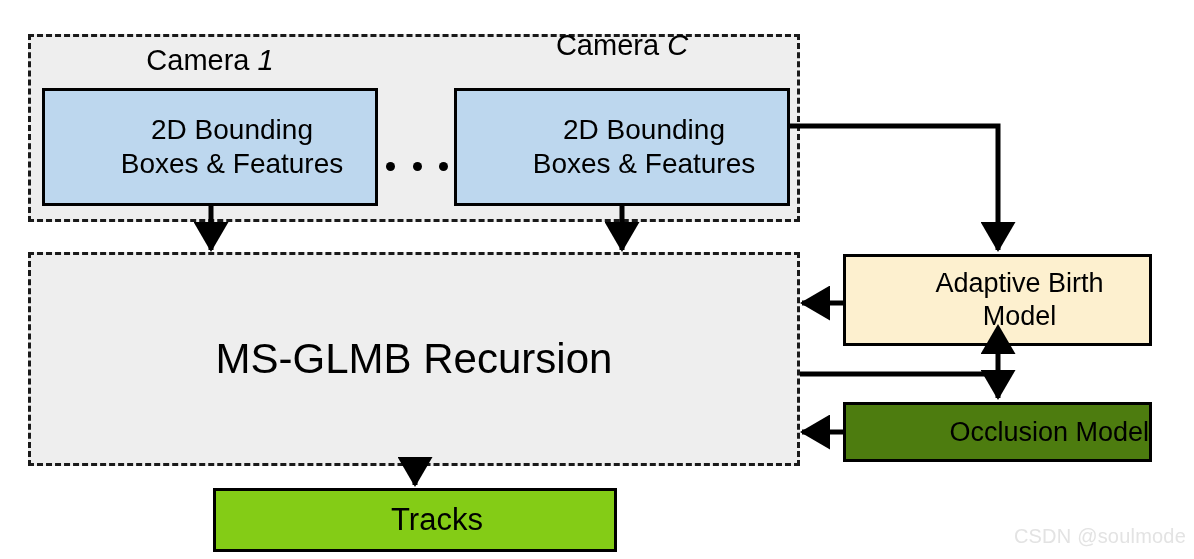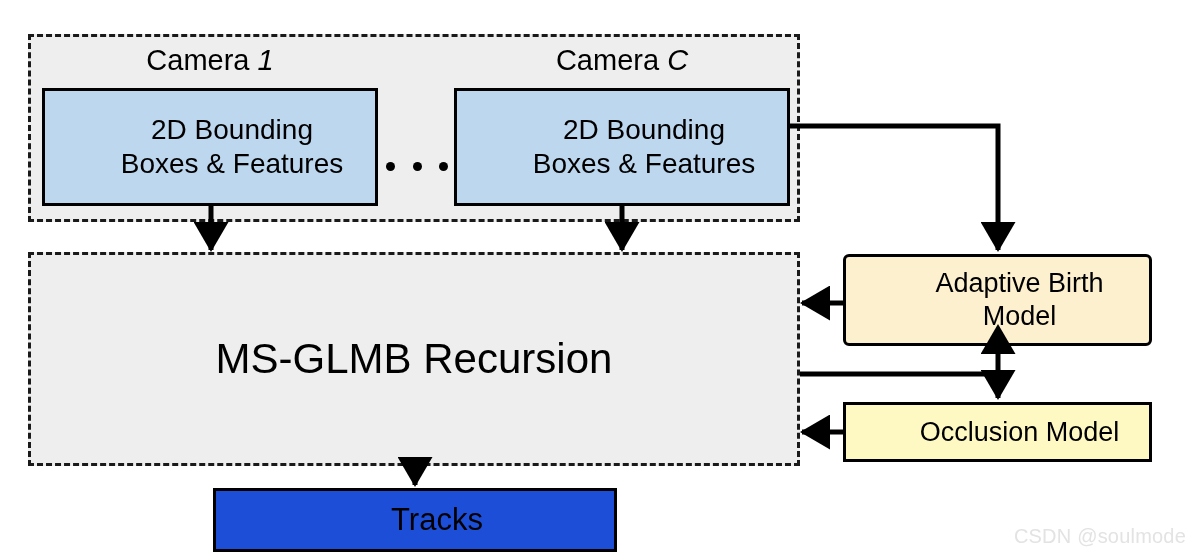--- a/index.html
+++ b/index.html
@@ -48,42 +48,42 @@
   }
   .group-caption .ital {
     font-style: italic;
   }
 
   
   #cam-group      { left: 28px;  top: 20px;  width: 772px; height: 188px; }
   #engine-group   { left: 28px;  top: 238px; width: 772px; height: 214px; }
 
   #cam1-caption   { left: 42px;  top: 30px;  width: 336px; }
-  #camC-caption   { left: 454px; top: 30px;  width: 336px; }
+  #camC-caption   { left: 454px; top: 15px;  width: 336px; }
 
   #cam1-box       { left: 42px;  top: 74px;  width: 336px; height: 118px;
                     background: #bdd7ee; font-size: 28px; }
   #camC-box       { left: 454px; top: 74px;  width: 336px; height: 118px;
                     background: #bdd7ee; font-size: 28px; }
 
   #engine-label {
     position: absolute;
     left: 28px;
     top: 238px;
     width: 772px;
     height: 214px;
     display: flex;
     align-items: center;
     justify-content: center;
     font-size: 42px;
     white-space: nowrap;
   }
 
   #birth-box      { left: 843px; top: 240px; width: 309px; height: 92px;
-                    background: #fdf0cf; font-size: 27px; border-radius: 6px; }
+                    background: #fdf0cf; font-size: 27px; }
   #occl-box       { left: 843px; top: 388px; width: 309px; height: 60px;
                     background: #fdf0cf; font-size: 27px; }
   #tracks-box     { left: 213px; top: 474px; width: 404px; height: 64px;
                     background: #ccccfa; font-size: 31px; }
 
   
   #cam-ellipsis {
     position: absolute;
     left: 386px;
     top: 138px;
@@ -147,25 +147,25 @@
     <span>2D Bounding<br>Boxes &amp; Features</span>
   </div>
 
   <div id="engine-group" class="dashed-group" style="background: rgb(238, 238, 238); border-color: rgb(26, 26, 26);"></div>
   <div id="engine-label">MS-GLMB Recursion</div>
 
   <div id="birth-box" class="solid-box" style="background: rgb(253, 240, 207);">
     <span>Adaptive Birth<br>Model</span>
   </div>
 
-  <div id="occl-box" class="solid-box" style="background: #fef9c3;">
+  <div id="occl-box" class="solid-box" style="background: #4d7c0f; justify-content: flex-end;">
     <span>Occlusion Model</span>
   </div>
 
-  <div id="tracks-box" class="solid-box" style="background: #1d4ed8;">
+  <div id="tracks-box" class="solid-box" style="background: #84cc16;">
     <span>Tracks</span>
   </div>
 
   <svg id="wires" viewBox="0 0 1194 559" width="1194" height="559" xmlns="http://www.w3.org/2000/svg">
     <defs>
       <marker id="ah" markerWidth="7" markerHeight="7" refX="5.6" refY="3.5" orient="auto" markerUnits="strokeWidth">
         <path d="M0,0 L6,3.5 L0,7 z" fill="#000000"></path>
       </marker>
       <marker id="ah-start" markerWidth="7" markerHeight="7" refX="0.4" refY="3.5" orient="auto-start-reverse" markerUnits="strokeWidth">
         <path d="M0,0 L6,3.5 L0,7 z" fill="#000000"></path>

